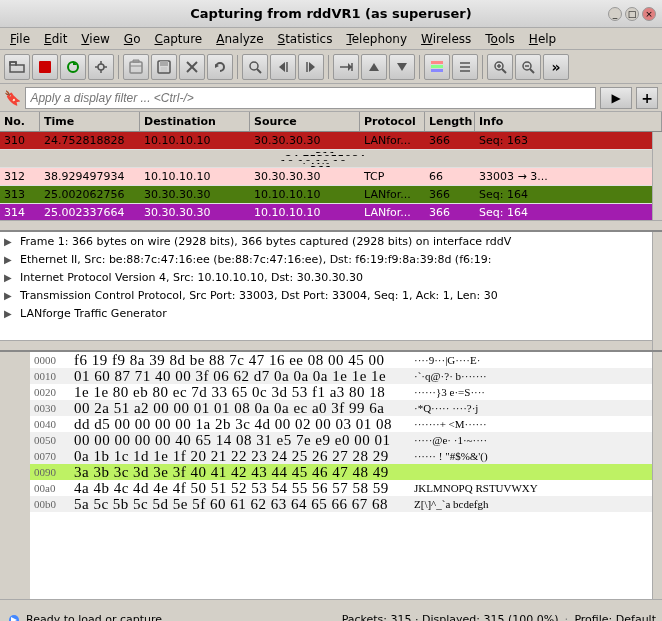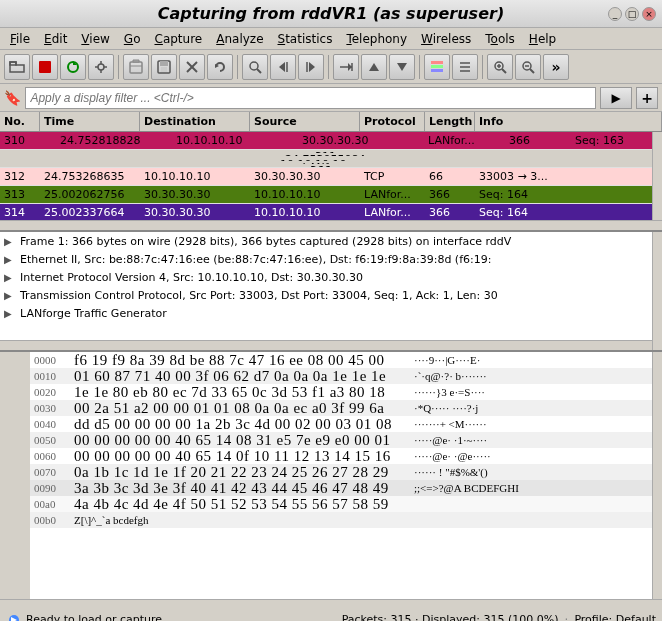--- a/index.html
+++ b/index.html
@@ -16,24 +16,23 @@
     .title-bar {
       background: linear-gradient(to bottom, #e8e8e8, #d0d0d0);
       height: 28px;
       display: flex;
       align-items: center;
       justify-content: center;
       border-bottom: 1px solid #aaa;
       position: relative;
     }
     .title-bar-text {
-      font-size: 16px;
+      font-size: 13px;
       font-weight: bold;
       color: #000;
-      font-style: italic;
     }
     .window-controls {
       position: absolute;
       right: 6px;
       display: flex;
       gap: 3px;
     }
     .win-btn {
       width: 14px;
       height: 14px;
@@ -170,21 +169,21 @@
     .col-info { flex: 1; }
 
     .packet-row {
       display: flex;
       height: 18px;
       align-items: center;
       border-bottom: 1px solid #e0e0e0;
       font-size: 11px;
     }
     .packet-row:nth-child(even) { background: #f5f5f5; }
-    .packet-row.selected { background: #4c1d95; color: #fff; }
+    .packet-row.selected { background: #a21caf; color: #fff; }
     .cell {
       padding: 0 4px;
       overflow: hidden;
       white-space: nowrap;
       font-size: 11px;
     }
 
     
     .packet-detail {
       background: #fff;
@@ -477,21 +476,21 @@
       <div class="col-header col-no">No.</div>
       <div class="col-header col-time">Time</div>
       <div class="col-header col-dest">Destination</div>
       <div class="col-header col-source">Source</div>
       <div class="col-header col-proto">Protocol</div>
       <div class="col-header col-len">Length</div>
       <div class="col-header col-info">Info</div>
     </div>
     <div style="flex:1; overflow:hidden; position:relative;">
 
-      <div class="packet-row" style="background:#be185d;gap:16px;">
+      <div class="packet-row" style="background:#b91c1c;">
         <div class="cell col-no">310</div>
         <div class="cell col-time">24.752818828</div>
         <div class="cell col-source">10.10.10.10</div>
         <div class="cell col-dest">30.30.30.30</div>
         <div class="cell col-proto">LANfor...</div>
         <div class="cell col-len">366</div>
         <div class="cell col-info">Seq: 163</div>
       </div>
 
       <div class="packet-row" style="background:#d4d0c8;flex-direction:column;">
@@ -499,21 +498,21 @@
         <div class="cell col-time">24.753055084</div>
         <div class="cell col-source">30.30.30.30</div>
         <div class="cell col-dest">10.10.10.10</div>
         <div class="cell col-proto">LANfor...</div>
         <div class="cell col-len">366</div>
         <div class="cell col-info">Seq: 163</div>
       </div>
 
       <div class="packet-row" style="background:#ffd4d4;">
         <div class="cell col-no">312</div>
-        <div class="cell col-time">24.753268635</div>
+        <div class="cell col-time">38.929497934</div>
         <div class="cell col-source">10.10.10.10</div>
         <div class="cell col-dest">30.30.30.30</div>
         <div class="cell col-proto">TCP</div>
         <div class="cell col-len">66</div>
         <div class="cell col-info">33003 → 3...</div>
       </div>
 
       <div class="packet-row" style="background:#4d7c0f;">
         <div class="cell col-no">313</div>
         <div class="cell col-time">25.002062756</div>
@@ -591,41 +590,37 @@
     <div class="hex-row">
       <span class="hex-offset">0040</span>
       <span class="hex-bytes">dd d5 00 00 00 00 1a 2b  3c 4d 00 02 00 03 01 08</span>
       <span class="hex-ascii">·······+ &lt;M······</span>
     </div>
     <div class="hex-row" style="background:#f0f0f0;">
       <span class="hex-offset">0050</span>
       <span class="hex-bytes">00 00 00 00 00 40 65 14  08 31 e5 7e e9 e0 00 01</span>
       <span class="hex-ascii">·····@e· ·1·~····</span>
     </div>
-    <div class="hex-row">
-      <span class="hex-offset">0060</span>
-      <span class="hex-bytes">00 00 00 00 00 40 65 14  0f 10 11 12 13 14 15 16</span>
-      <span class="hex-ascii">·····@e· ·@e·····</span>
-    </div>
     <div class="hex-row" style="background:#f0f0f0;">
       <span class="hex-offset">0070</span>
       <span class="hex-bytes">0a 1b 1c 1d 1e 1f 20 21  22 23 24 25 26 27 28 29</span>
       <span class="hex-ascii">······ ! "#$%&amp;'()</span>
     </div>
-    <div class="hex-row" style="background:#e5e5e5;">
+    <div class="hex-row" style="background:#bef264;">
       <span class="hex-offset">0090</span>
       <span class="hex-bytes">3a 3b 3c 3d 3e 3f 40 41  42 43 44 45 46 47 48 49</span>
-      <span class="hex-ascii">;;&lt;=&gt;?@A BCDEFGHI</span>
     </div>
     <div class="hex-row">
       <span class="hex-offset">00a0</span>
       <span class="hex-bytes">4a 4b 4c 4d 4e 4f 50 51  52 53 54 55 56 57 58 59</span>
+      <span class="hex-ascii">JKLMNOPQ RSTUVWXY</span>
     </div>
     <div class="hex-row" style="background:#f0f0f0;">
       <span class="hex-offset">00b0</span>
+      <span class="hex-bytes">5a 5c 5b 5c 5d 5e 5f 60  61 62 63 64 65 66 67 68</span>
       <span class="hex-ascii">Z[\]^_`a bcdefgh</span>
     </div>
 
     <div style="position:absolute;right:0;top:0;bottom:0;width:10px;background:#d4d0c8;border-left:1px solid #aaa;"></div>
   </div>
 </div>
 
 <div class="status-bar">
   <div class="status-icon" style="color:#4488ff;">
     <svg width="14" height="14" viewBox="0 0 14 14">

